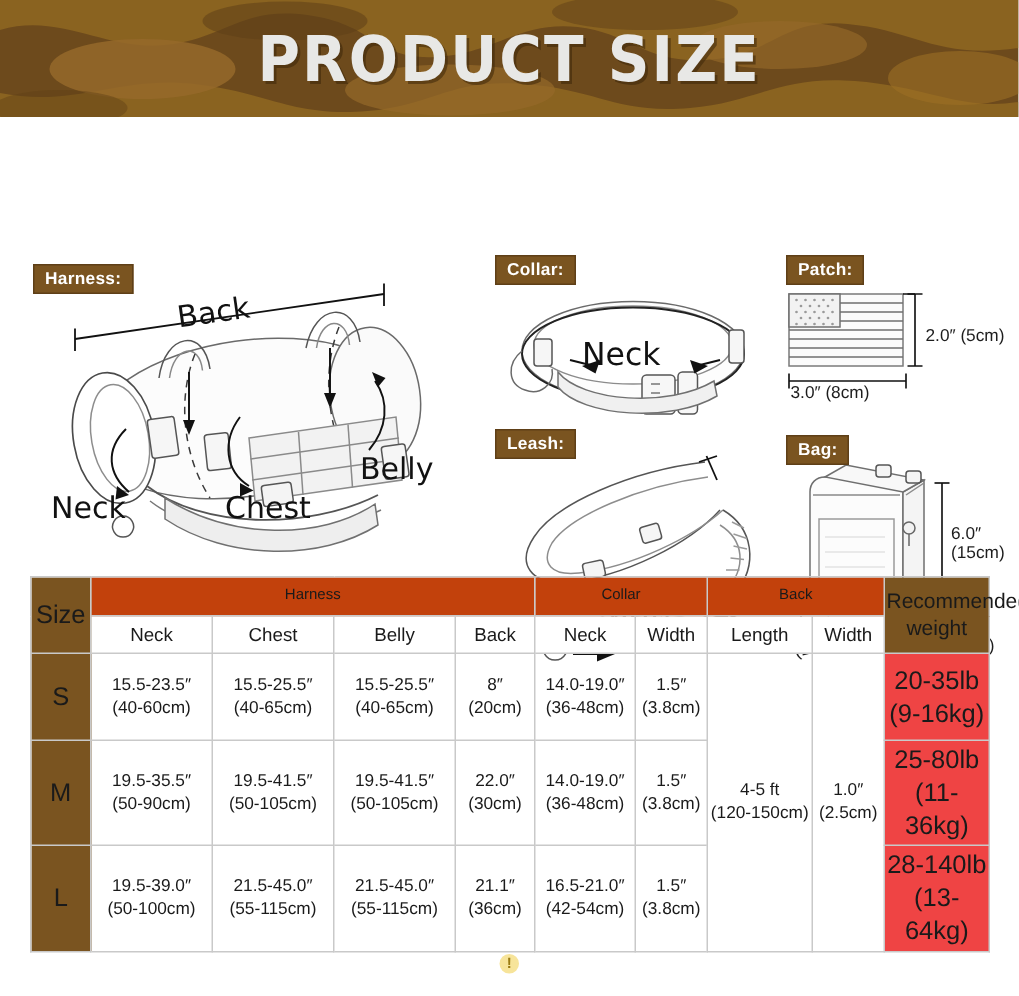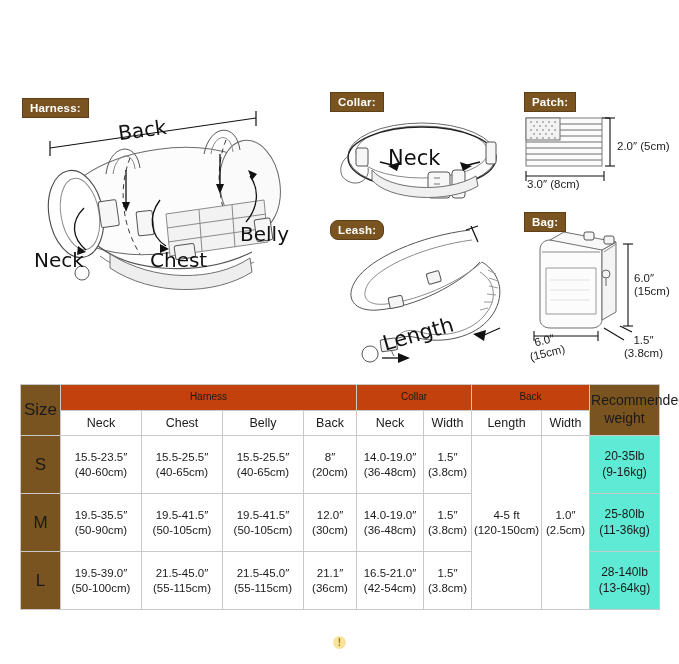--- a/index.html
+++ b/index.html
@@ -114,23 +114,23 @@
   }
   .hdr-weight {
     background: #7a5420;
     color: #ffffff;
     font-weight: bold;
     font-size: 14px;
     line-height: 1.2;
     border-color: #6a4819;
   }
   .cell-weight {
-    background: #5eead4;
+    background: #ef4444;
     color: #ffffff;
-    font-size: 12px;
+    font-size: 17px;
     line-height: 1.35;
     border-color: #6a4819;
   }
   .row-data td { height: 58px; }
   .cell-leash { font-size: 11.5px; }
 
   
   .note {
     position: absolute;
     left: 0; top: 636px;
@@ -154,20 +154,35 @@
     align-items: center;
     justify-content: center;
     font-family: "Liberation Sans", sans-serif;
   }
 </style>
 </head>
 <body>
 
 <div class="page">
 
+  <div class="banner">
+    <svg class="camo" viewBox="0 0 679 78" preserveAspectRatio="none">
+      <rect x="0" y="0" width="679" height="78" fill="#6d4a1c"></rect>
+      <path d="M0,20 C40,8 70,34 110,30 C150,26 160,4 205,10 C250,16 250,40 290,38 C330,36 345,14 385,18 C420,22 430,42 470,40 C515,38 520,12 565,16 C610,20 625,40 679,32 L679,0 L0,0 Z" fill="#8a6320"></path>
+      <path d="M0,62 C50,72 80,50 130,56 C180,62 195,78 245,74 C290,70 300,52 350,56 C400,60 410,76 460,72 C505,68 520,50 570,54 C620,58 640,74 679,68 L679,78 L0,78 Z" fill="#8a6320"></path>
+      <ellipse cx="95" cy="46" rx="62" ry="20" fill="#95692a" opacity="0.85"></ellipse>
+      <ellipse cx="300" cy="60" rx="70" ry="17" fill="#95692a" opacity="0.7"></ellipse>
+      <ellipse cx="520" cy="30" rx="58" ry="16" fill="#95692a" opacity="0.65"></ellipse>
+      <ellipse cx="640" cy="52" rx="48" ry="18" fill="#9c7025" opacity="0.6"></ellipse>
+      <ellipse cx="190" cy="14" rx="55" ry="13" fill="#5f4017" opacity="0.55"></ellipse>
+      <ellipse cx="430" cy="8" rx="62" ry="12" fill="#5f4017" opacity="0.5"></ellipse>
+      <ellipse cx="40" cy="72" rx="45" ry="12" fill="#5f4017" opacity="0.45"></ellipse>
+    </svg>
+    <div class="banner-title">PRODUCT SIZE</div>
+  </div>
 
   <div class="diagrams">
 
     <div class="badge" style="left:22px; top:98px;">Harness:</div>
     <div class="panel" style="left:14px; top:96px;">
       <svg width="310" height="200" viewBox="0 0 310 200">
         <g fill="none" stroke="#5a5a5a" stroke-width="1">
 
           <g stroke="#111" stroke-width="1.2">
             <line x1="36" y1="52" x2="242" y2="22"></line>
@@ -308,21 +323,21 @@
         <g stroke="#111" stroke-width="1.1">
           <line x1="6" y1="64" x2="84" y2="64"></line>
           <line x1="6" y1="59" x2="6" y2="69"></line>
           <line x1="84" y1="59" x2="84" y2="69"></line>
         </g>
       </svg>
     </div>
     <div class="dimtext" style="left:617px; top:140px;">2.0″ (5cm)</div>
     <div class="dimtext" style="left:527px; top:178px;">3.0″ (8cm)</div>
 
-    <div class="badge" style="left:330px; top:220px;border-radius:8px;">Leash:</div>
+    <div class="badge" style="left:330px; top:208px;">Leash:</div>
     <div class="panel" style="left:330px; top:218px;">
       <svg width="190" height="150" viewBox="0 0 190 150">
         <g fill="none" stroke="#6a6a6a" stroke-width="1">
 
           <path d="M140,12 C90,18 40,40 26,62 C14,80 24,94 48,92 C86,89 130,66 150,44" stroke="#555"></path>
           <path d="M142,22 C96,28 50,48 38,66 C30,80 38,88 56,86 C92,82 132,62 152,44" stroke="#8d8d8d"></path>
 
           <path d="M152,44 C172,56 176,80 160,100 C144,120 112,126 88,120 C66,114 56,126 64,138" stroke="#555"></path>
           <path d="M150,54 C166,64 168,82 154,98 C138,116 110,120 90,114 C72,108 62,120 68,132" stroke="#8d8d8d"></path>
 
@@ -483,21 +498,21 @@
           </td>
           <td>
             <span>19.5-41.5″</span><br>
             <span>(50-105cm)</span>
           </td>
           <td>
             <span>19.5-41.5″</span><br>
             <span>(50-105cm)</span>
           </td>
           <td>
-            <span>12.0″</span><br>
+            <span>22.0″</span><br>
             <span>(30cm)</span>
           </td>
           <td>
             <span>14.0-19.0″</span><br>
             <span>(36-48cm)</span>
           </td>
           <td>
             <span>1.5″</span><br>
             <span>(3.8cm)</span>
           </td>

